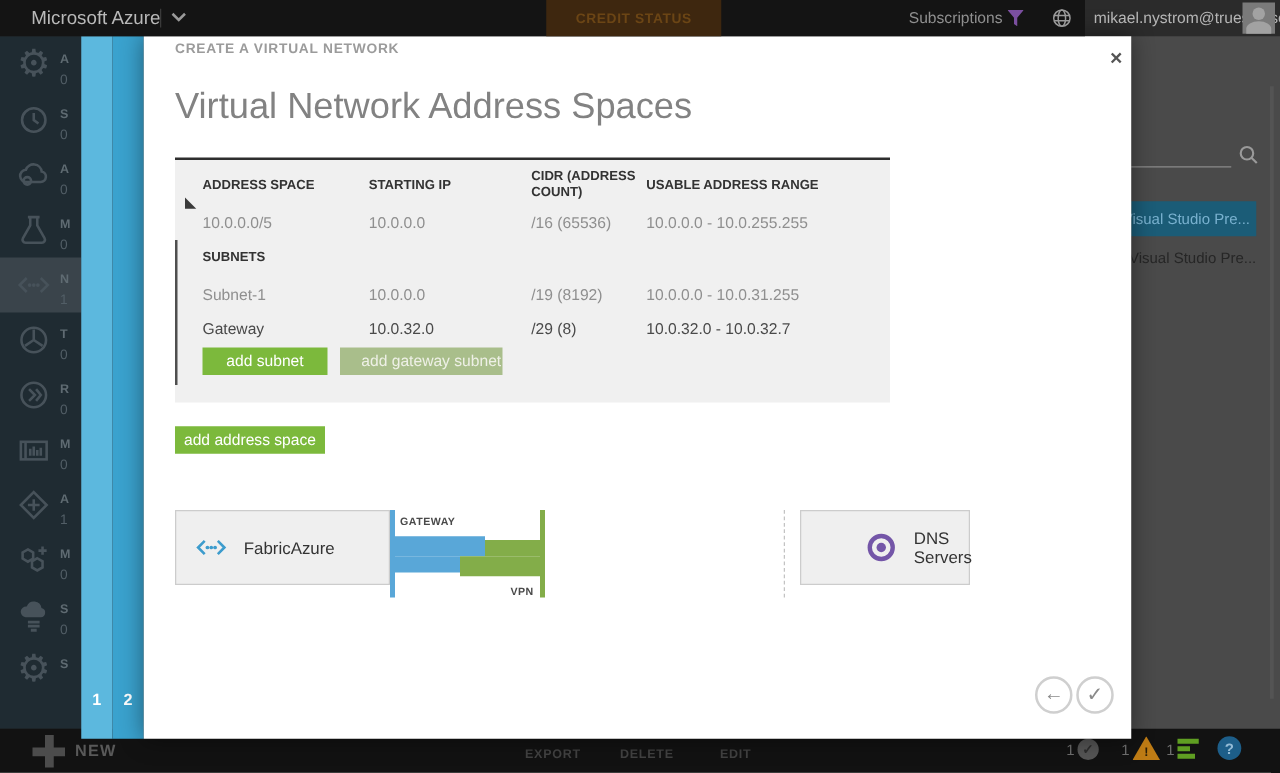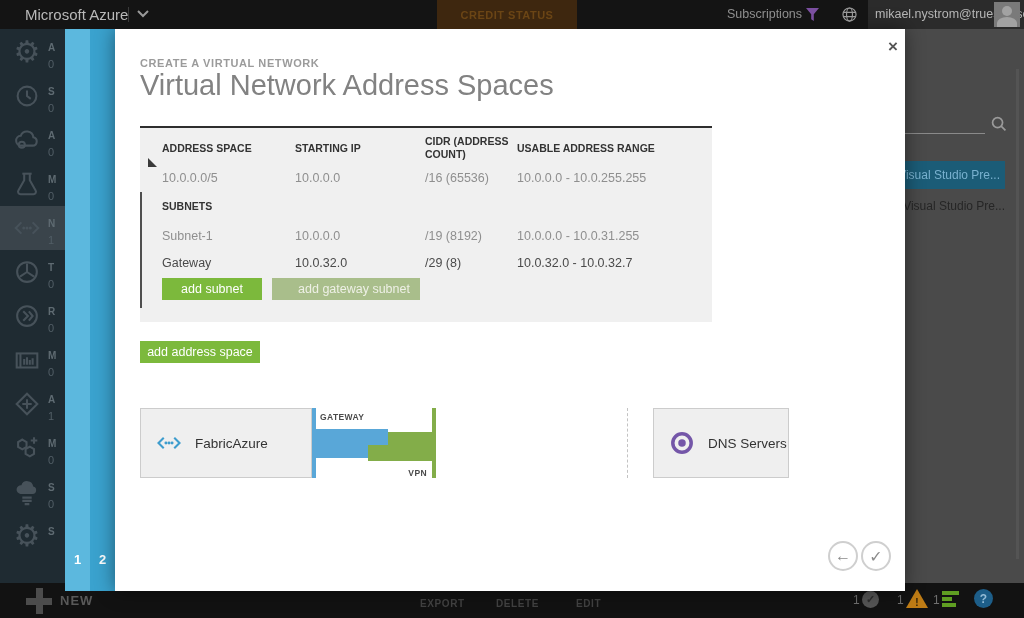--- a/index.html
+++ b/index.html
@@ -70,48 +70,48 @@
   .st-bars { left:942px; top:8px; width:18px; }
   .st-bars i { display:block; height:4px; background:#5f9e22; margin-bottom:2px; }
   .help-circle { left:974px; top:6px; width:19px; height:19px; border-radius:50%; background:#1d5e89;
     color:#93bbd6; font-size:12px; font-weight:bold; display:flex; align-items:center; justify-content:center; }
 
   
   #modal { left:115px; top:29px; width:790px; height:562px; background:#ffffff; z-index:10;
     box-shadow:0 0 18px rgba(0,0,0,.45); }
   .close-x { left:766px; top:6px; width:24px; height:24px; color:#555; font-size:17px; font-weight:bold;
     display:flex; align-items:center; justify-content:center; }
-  .kicker { left:25px; top:28px; font-size:11px; font-weight:bold; letter-spacing:.6px; color:#9b9b9b;text-align:center; }
+  .kicker { left:25px; top:4px; font-size:11px; font-weight:bold; letter-spacing:.6px; color:#9b9b9b;text-align:center; }
   .modal-title { left:25px; top:40px; font-size:29px; font-weight:300; color:#828282; }
 
   
   #vn-table { left:25px; top:97px; width:572px; height:196px; }
   .t-rule { left:0; top:0; width:572px; height:2px; background:#2e2e2e; }
   .t-bg { left:0; top:2px; width:572px; height:194px; background:#f0f0f0; }
   .t-head { top:6px; height:32px; display:flex; align-items:center; font-size:10.5px; font-weight:bold;
     color:#333; line-height:1.2; }
   .c0 { left:22px; width:124px;text-align:center; } .c1 { left:155px; width:112px; } .c2 { left:285px; width:86px; } .c3 { left:377px; width:190px; }
   .expander { left:8px; top:32px; width:0; height:0; border-bottom:9px solid #3a3a3a; border-right:9px solid transparent; }
   .t-row { height:20px; display:flex; align-items:center; font-size:12.5px; }
   .muted { color:#8f8f8f; } .strong { color:#4a4a4a; }
   .sub-vline { left:0; top:66px; width:2px; height:116px; background:#4f4f4f; }
   .subnets-label { left:22px; top:74px; font-size:10.5px; font-weight:bold; color:#333; }
   .green-btn { background:#7cb93c; color:#ffffff; font-size:12.5px; display:flex; align-items:center;
     justify-content:center; height:22px; }
   .green-btn.disabled { background:#a9be8b; color:#eef0e6; }
   .add-subnet { left:22px; top:152px; width:100px; }
-  .add-gw { left:132px; top:152px; width:148px;padding-left:16px; }
+  .add-gw { left:132px; top:152px; width:130px;padding-left:16px; }
   .add-space { left:25px; top:312px; width:120px; }
 
   
   .preview-label { left:25px; top:382px; font-size:10.5px; font-weight:bold; color:#333; }
-  .pv-box { top:379px; height:70px; background:#efefef; border:1px solid #cccccc; display:flex; align-items:center; }
+  .pv-box { top:379px; height:60px; background:#efefef; border:1px solid #cccccc; display:flex; align-items:center; }
   .vnet-box { left:25px; width:172px; }
   .lnet-box { left:321px; width:177px; }
-  .dns-box { left:538px; width:136px; }
+  .dns-box { left:525px; width:136px;padding-left:36px; }
   .pv-blue-strip { left:197px; top:379px; width:4px; height:70px; background:#59a7d8; }
   .pv-green-strip { left:317px; top:379px; width:4px; height:70px; background:#83ad49; }
   .connector { left:201px; top:379px; width:116px; height:70px; }
   .gw-label { position:absolute; left:4px; top:4px; font-size:8.5px; font-weight:bold; color:#4a4a4a; letter-spacing:.4px; }
   .vpn-label { position:absolute; right:5px; bottom:0; font-size:8.5px; font-weight:bold; color:#4a4a4a; letter-spacing:.4px; }
   .stair { position:absolute; }
   .sb1 { left:0; top:21px; width:72px; height:16px; background:#59a7d8; }
   .sb2 { left:0; top:37px; width:52px; height:13px; background:#59a7d8; }
   .sg1 { left:72px; top:24px; width:44px; height:13px; background:#83ad49; }
   .sg2 { left:52px; top:37px; width:64px; height:16px; background:#83ad49; }

